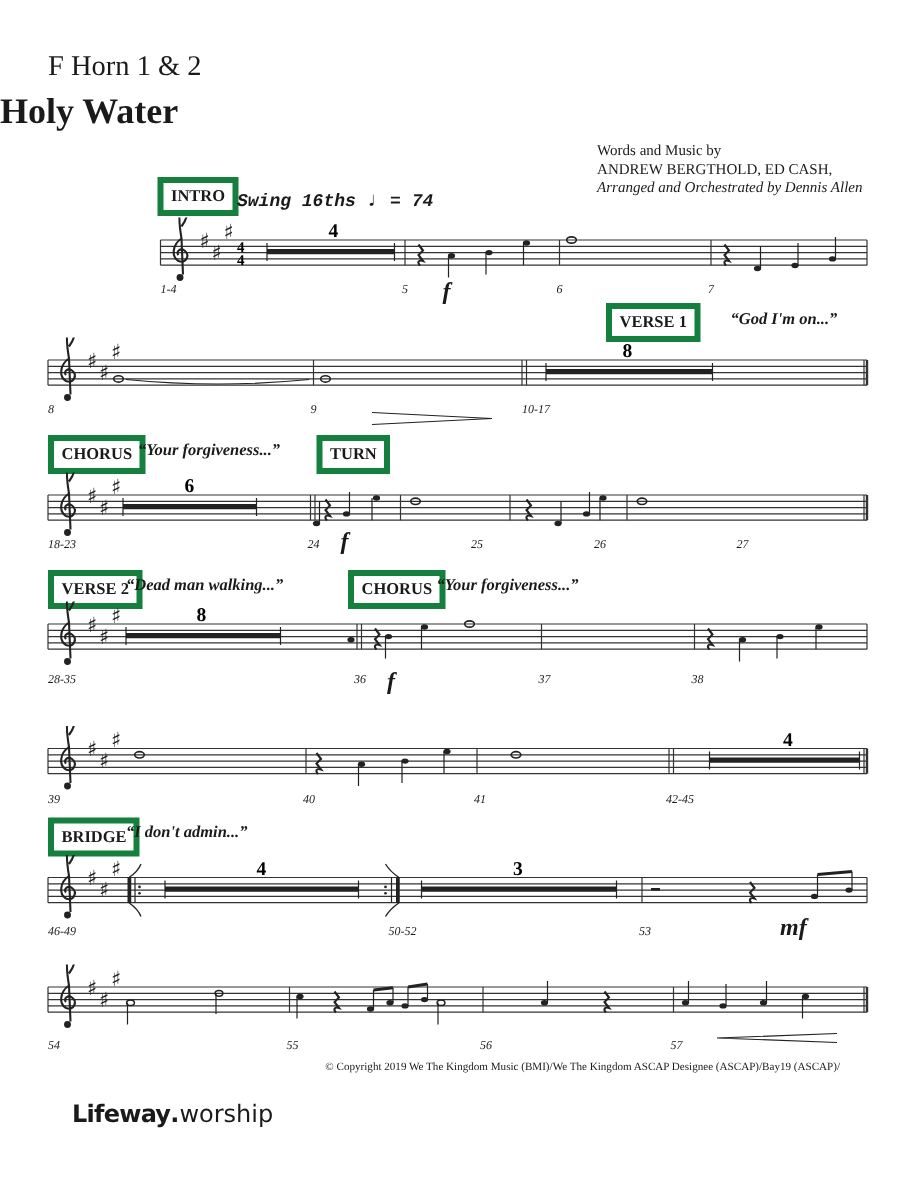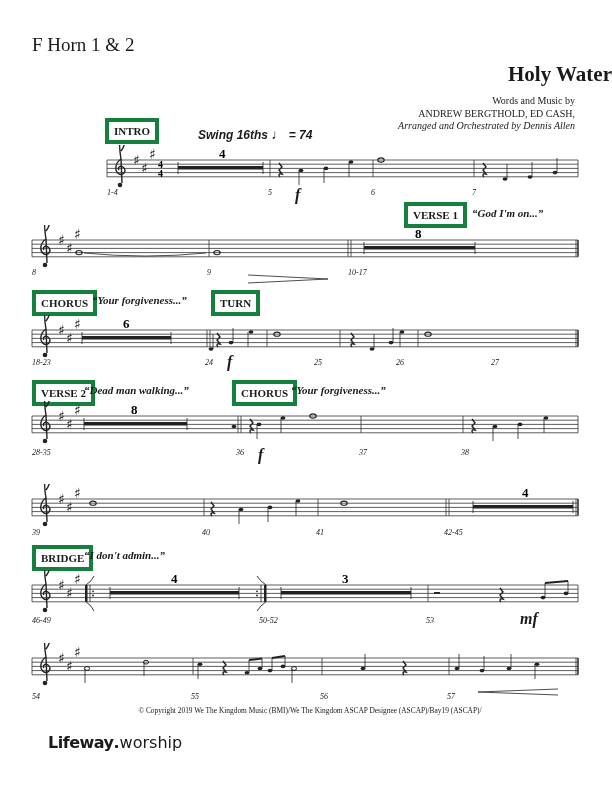--- a/index.html
+++ b/index.html
@@ -1,30 +1,30 @@
 <!DOCTYPE html>
 <html><head>
 <meta charset="utf-8">
 <style>
   html, body { margin:0; padding:0; background:#ffffff; }
   body { width:612px; height:792px; position:relative; overflow:hidden;
          font-family:"DejaVu Serif","Liberation Serif",serif; color:#1a1a1a; }
   .abs { position:absolute; }
   .part { left:32px; top:34px; font-size:19px; font-family:"Liberation Serif",serif; }
-  .title { left:0; width:612px; top:62px; text-align:right; font-size:21px; font-weight:bold; font-family:"Liberation Serif",serif; }
-  .credits { right:37px; top:95px; text-align:right; font-size:10px; line-height:12.5px; font-family:"Liberation Serif",serif; }
+  .title { left:0; width:612px; top:62px; text-align:left; font-size:24px; font-weight:bold; font-family:"Liberation Serif",serif; }
+  .credits { right:37px; top:95px; text-align:left; font-size:10px; line-height:12.5px; font-family:"Liberation Serif",serif; }
   .credits .arr { font-style:italic; }
   .rehearsal { border:4px solid #15803d; padding:2px 5px; font-size:11px; font-weight:bold; font-family:"Liberation Serif",serif; background:#fff; line-height:14px; }
   .cue { font-size:11px; font-style:italic; font-weight:bold; font-family:"Liberation Serif",serif; }
-  .tempo { font-size:12px; font-style:italic; font-weight:bold; font-family:Liberation Sans, sans-serif;margin-left:40px; }
+  .tempo { font-size:12px; font-style:italic; font-weight:bold; font-family:Liberation Mono, monospace; }
   .mnum { font-size:8px; font-style:italic; font-family:"Liberation Serif",serif; }
   .dyn { font-size:16px; font-style:italic; font-weight:bold; font-family:"Liberation Serif",serif; }
   .mmrest-num { font-size:13px; font-weight:bold; font-family:"Liberation Serif",serif; }
   .staff { left:0; width:612px; height:60px; }
-  .copyright { left:60px; width:500px; top:706px; text-align:center; font-size:7.4px; line-height:9px; font-family:"Liberation Serif",serif; }
+  .copyright { left:60px; width:500px; top:706px; text-align:right; font-size:7.4px; line-height:9px; font-family:"Liberation Serif",serif; }
   .logo { left:48px; top:733px; font-size:16px; font-family:"DejaVu Sans","Liberation Sans",sans-serif; }
   .logo b { font-weight:bold; letter-spacing:-0.5px; }
 </style>
 </head>
 <body>
 
 <div class="abs part">F Horn 1 &amp; 2</div>
 <div class="abs title">Holy Water</div>
 <div class="abs credits">
   <div>Words and Music by</div>
@@ -93,21 +93,21 @@
   <ellipse cx="555" cy="27.6" rx="2.4" ry="1.8" fill="#222"></ellipse>
     <line x1="557" y1="27.6" x2="557" y2="13" stroke="#222" stroke-width="0.8"></line>
 </svg>
 <div class="abs mnum" style="left:107px;top:188px">1-4</div>
 <div class="abs mnum" style="left:268px;top:188px">5</div>
 <div class="abs mnum" style="left:371px;top:188px">6</div>
 <div class="abs mnum" style="left:472px;top:188px">7</div>
 <div class="abs dyn" style="left:295px;top:186px">f</div>
 
 <div class="abs rehearsal" style="left:404px;top:202px">VERSE 1</div>
-<div class="abs cue" style="left:472px;top:207px">“God I'm on...”</div>
+<div class="abs cue" style="left:487px;top:207px">“God I'm on...”</div>
 <svg class="abs staff" style="top:225px">
   <g stroke="#333" stroke-width="0.8">
     <line x1="32" y1="15" x2="578" y2="15"></line>
       <line x1="32" y1="19.2" x2="578" y2="19.2"></line>
     <line x1="32" y1="23.4" x2="578" y2="23.4"></line>
       <line x1="32" y1="27.6" x2="578" y2="27.6"></line>
     <line x1="32" y1="31.8" x2="578" y2="31.8"></line>
     <line x1="32" y1="15" x2="32" y2="31.8"></line>
       <line x1="209" y1="15" x2="209" y2="31.8"></line>
     <line x1="348" y1="15" x2="348" y2="31.8"></line>

